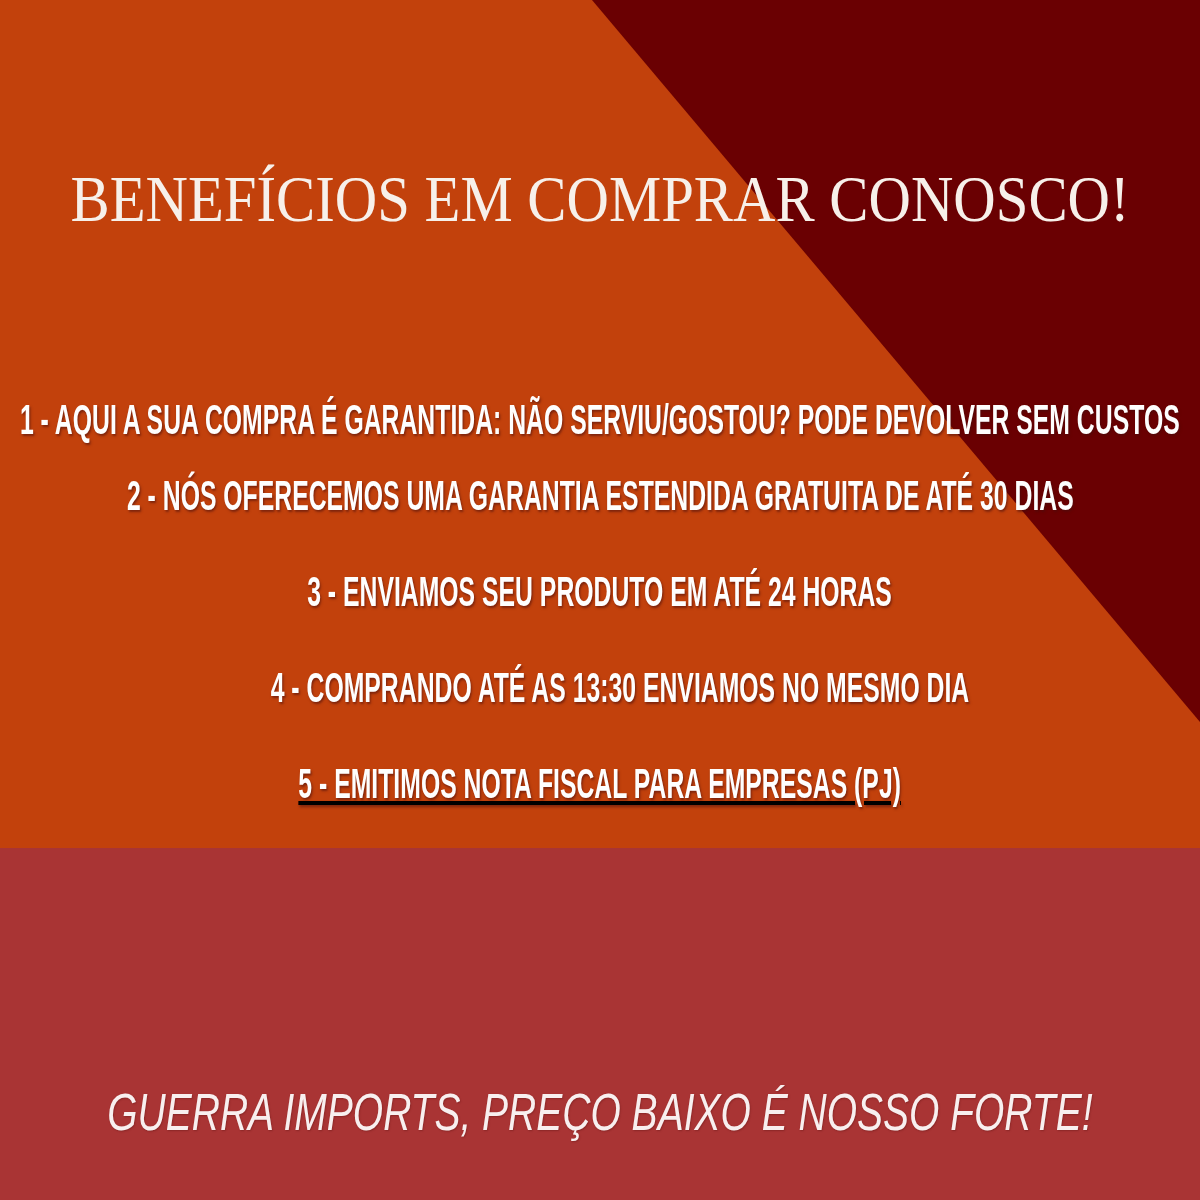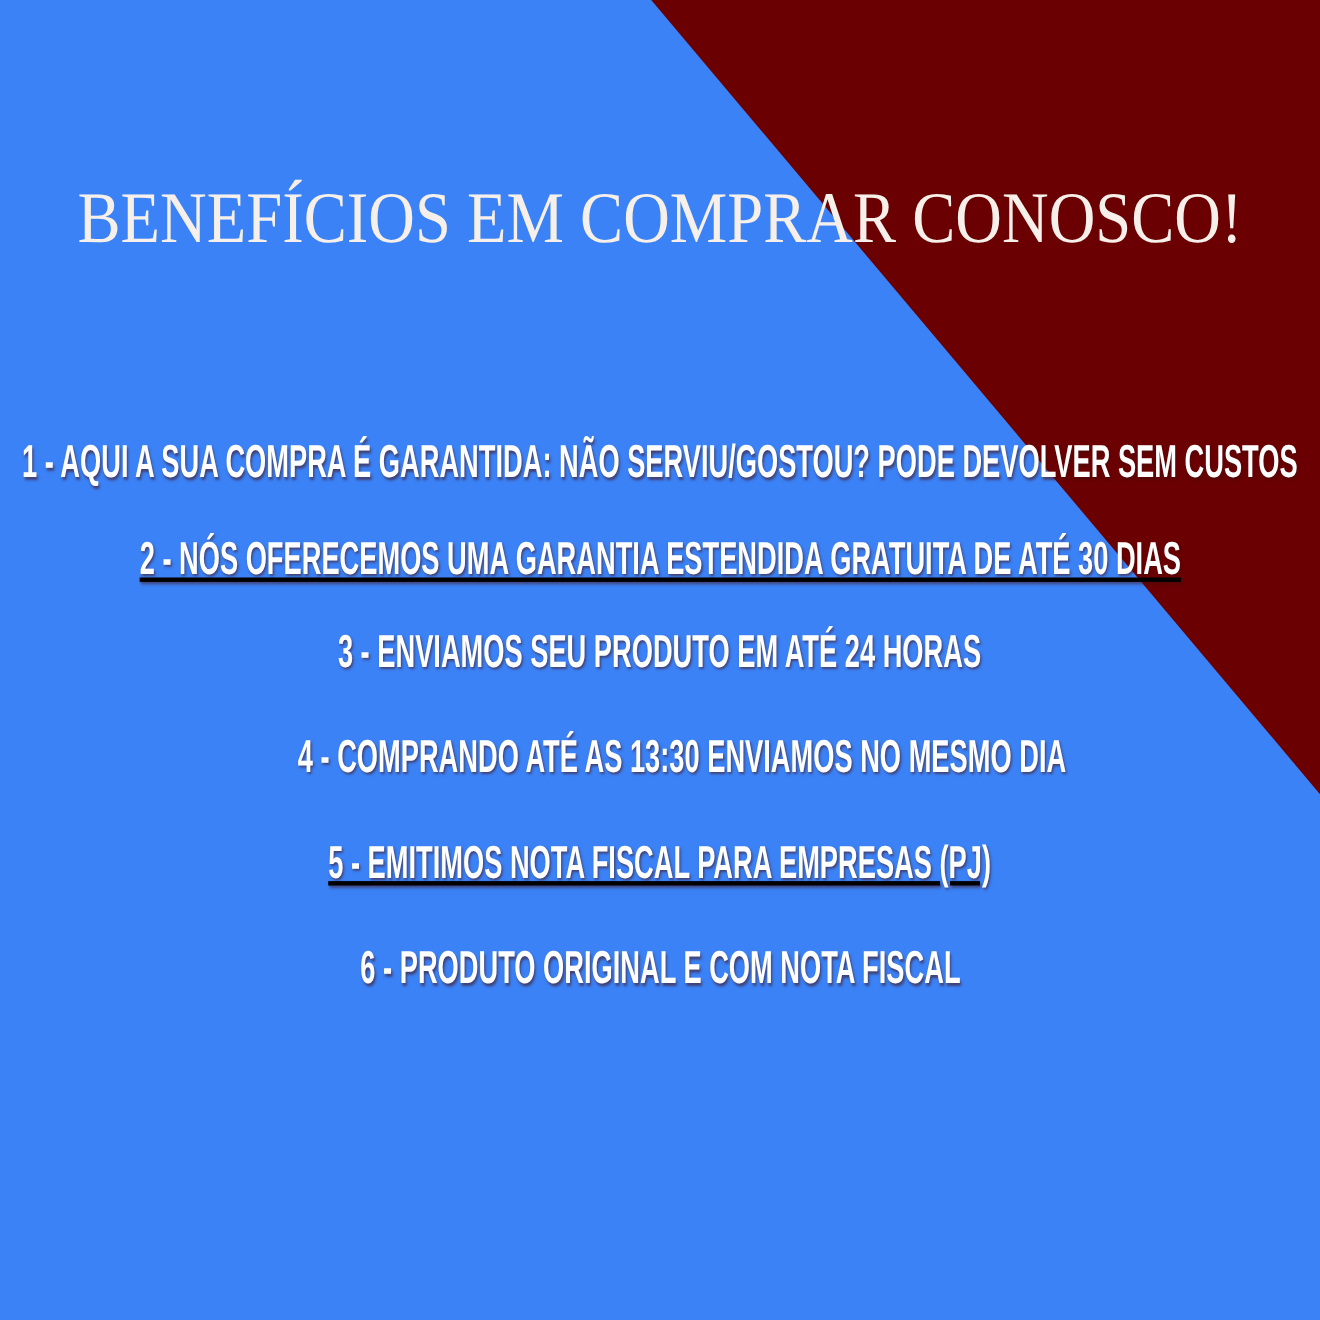--- a/index.html
+++ b/index.html
@@ -6,22 +6,22 @@
     margin: 0;
     padding: 0;
     width: 1200px;
     height: 1200px;
     overflow: hidden;
     background: #A93434;
   }
   .poster {
     position: relative;
     width: 1200px;
-    height: 1200px;
-    background: #3b82f6;
+    height: 848px;
+    background: #c2410c;
     font-family: "Liberation Sans", "DejaVu Sans", sans-serif;
   }
   .bg-svg {
     position: absolute;
     left: 0;
     top: 0;
     width: 1200px;
     height: 1200px;
     display: block;
   }
@@ -51,21 +51,21 @@
   
   .benefit > span {
     font-family: "Liberation Sans", "DejaVu Sans", sans-serif;
     font-weight: 700;
     font-size: 42px;
     color: #FEFEFE;
     transform: scaleX(0.59);
     text-shadow: 2px 2px 3px rgba(70, 12, 12, 0.55);
   }
   .b1 { top: 379px; margin-top: 20px; }
-  .b2 { top: 487px; text-decoration: underline; }
+  .b2 { top: 475px; }
   .b3 { top: 571px; }
   .b4 { top: 667px; padding-left: 20px; }
   .b5 { top: 763px; text-decoration: underline; }
   .b6 { top: 859px; }
   
   .footer { top: 1086px; }
   .footer > span {
     font-family: "Liberation Sans", "DejaVu Sans", sans-serif;
     font-style: italic;
     font-weight: 400;
@@ -101,18 +101,18 @@
   </div>
 
   <div class="line benefit b4">
     <span>4 - COMPRANDO ATÉ AS 13:30 ENVIAMOS NO MESMO DIA</span>
   </div>
 
   <div class="line benefit b5">
     <span>5 - EMITIMOS NOTA FISCAL PARA EMPRESAS (PJ)</span>
   </div>
 
-  <div class="line benefit b6">
-    <span>6 - PRODUTO ORIGINAL E COM NOTA FISCAL</span>
+
+  <div class="line footer">
+    <span>GUERRA IMPORTS, PREÇO BAIXO É NOSSO FORTE!</span>
   </div>
-
 
 </div>
 
 </body></html>

